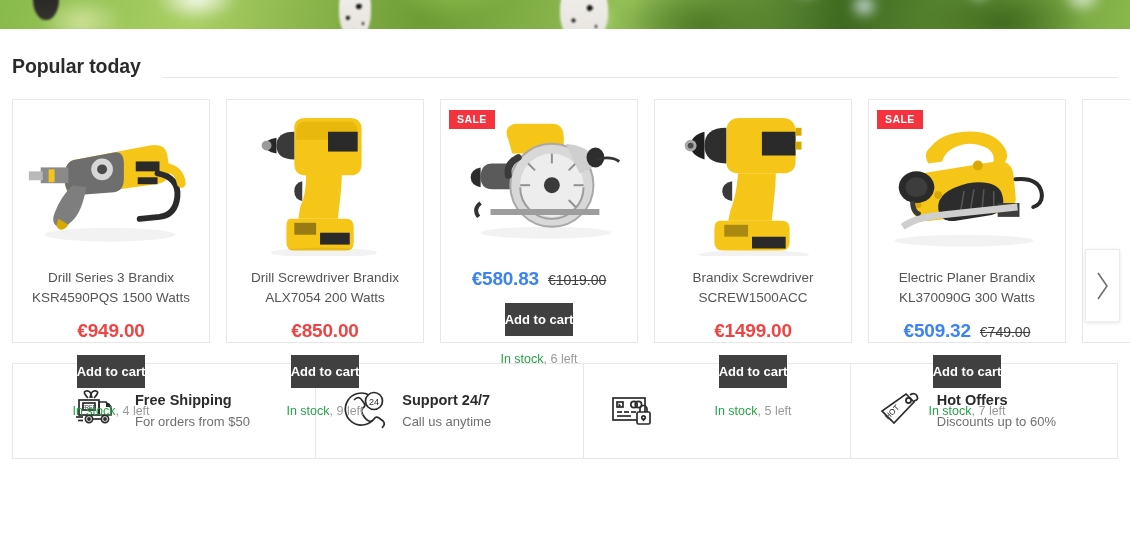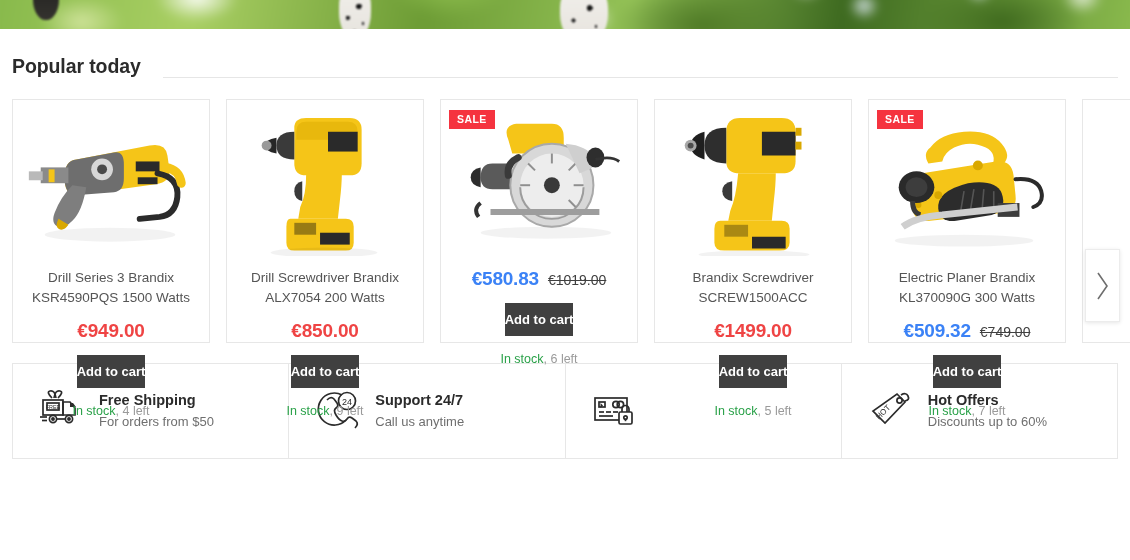--- a/index.html
+++ b/index.html
@@ -134,20 +134,21 @@
   }
   .arrow-next svg { display: block; }
 
   
   .features {
     margin: 20px 12px 0 12px;
     border: 1px solid #e7e7e7;
     display: flex;
     height: 96px;
     background: #fff;
+    padding-left: 36px;
   }
   .feature {
     flex: 1;
     display: flex; align-items: center; gap: 14px;
     padding-left: 26px;
     border-right: 1px solid #e7e7e7;
   }
   .feature:last-child { border-right: none; }
   .f-icon { width: 46px; height: 44px; flex: 0 0 46px; }
   .f-icon svg { display: block; }

